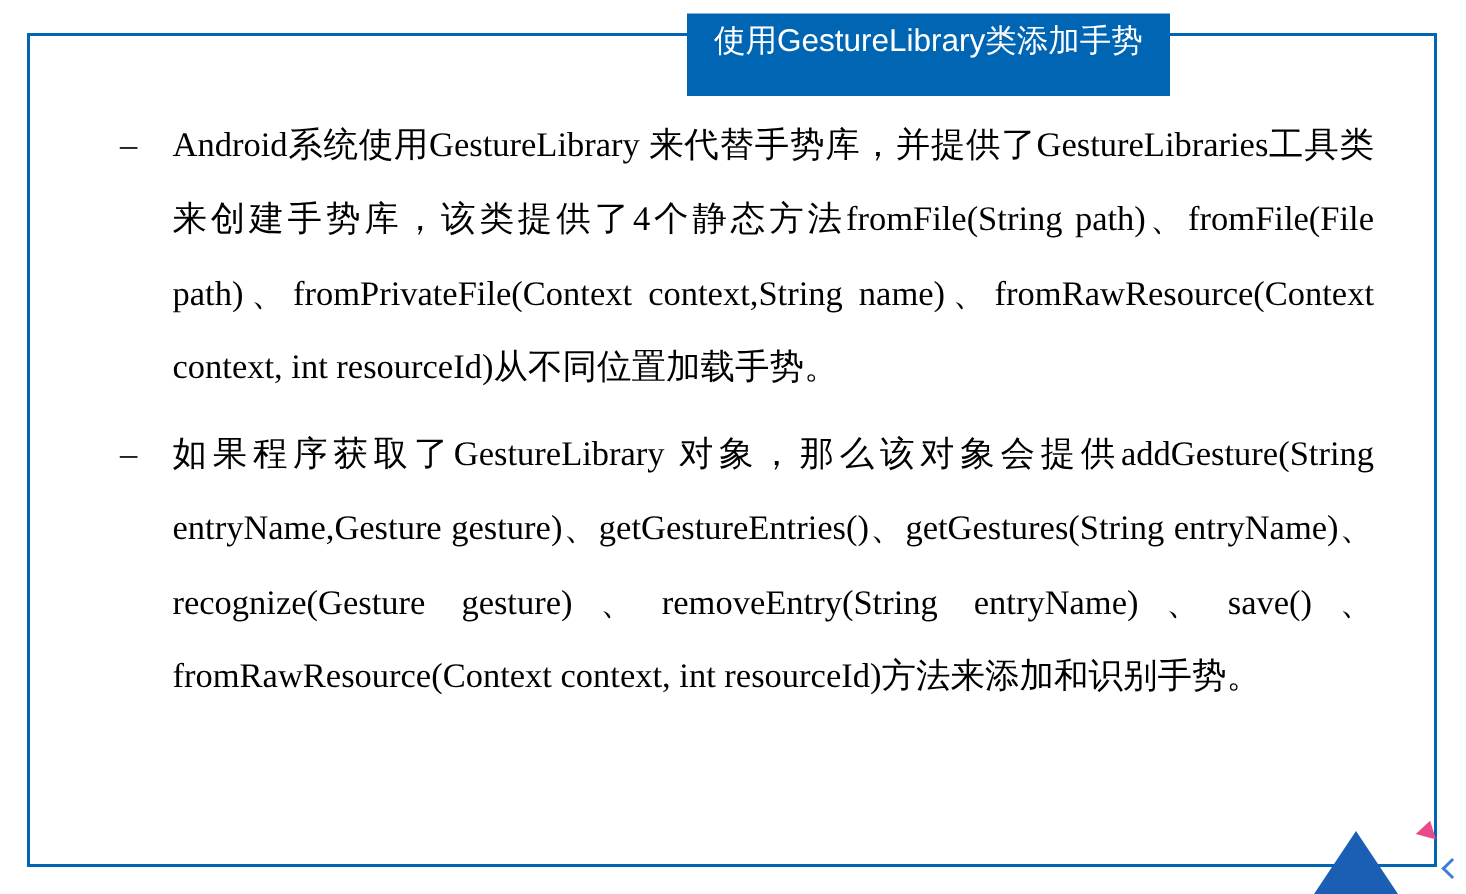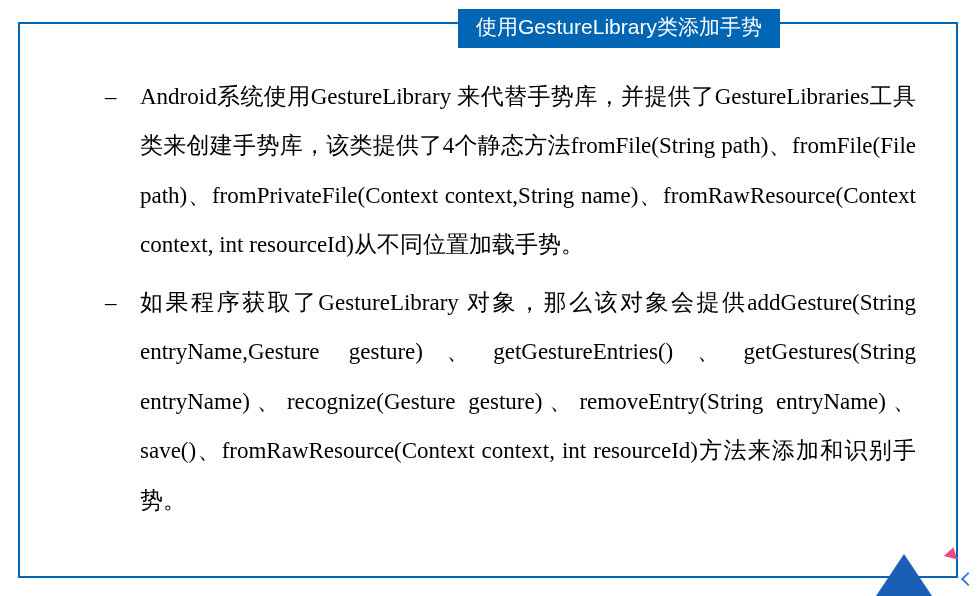--- a/index.html
+++ b/index.html
@@ -22,36 +22,35 @@
       width: 940px;
       height: 556px;
       border: 2px solid #0065b3;
     }
     .title-badge {
       position: absolute;
       top: 9px;
       left: 458px;
       background: #0065b3;
       color: #ffffff;
-      padding: 4px 18px 7px 18px;
+      padding: 4px 18px 23px 18px;
       font-size: 21px;
       font-family: "Microsoft YaHei", "SimSun", sans-serif;
       z-index: 10;
     }
     .content {
       padding: 48px 40px 20px 95px;
     }
     .list-item {
       position: relative;
       margin-bottom: 8px;
       font-size: 23px;
       line-height: 2.15;
       color: #000000;
       text-align: justify;
-      margin-left: 25px;
     }
     .list-item::before {
       content: "–";
       position: absolute;
       left: -35px;
       top: 0;
       font-size: 23px;
     }
     .decor-triangle-blue {
       position: absolute;

